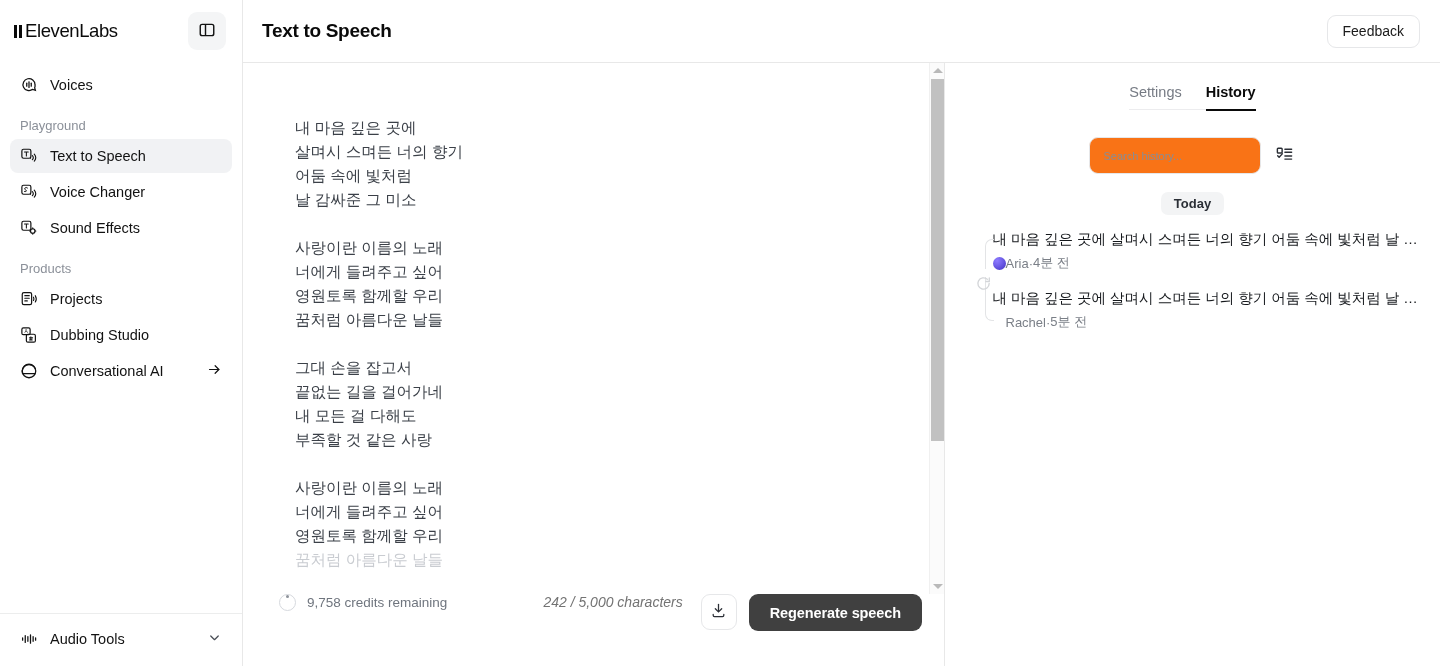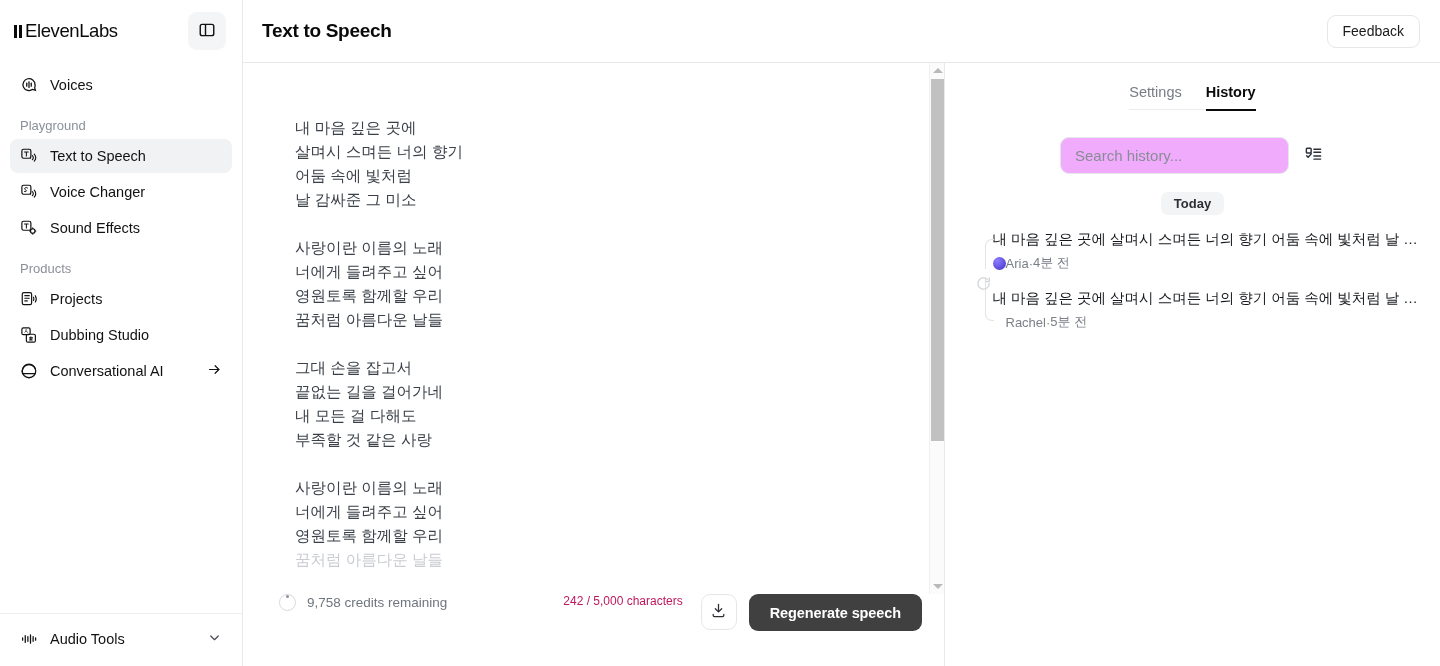--- a/index.html
+++ b/index.html
@@ -107,21 +107,21 @@
   .credits { display: flex; align-items: center; gap: 11px; font-size: 13.5px; color: #6f757e; }
   .credit-ring {
     width: 17px; height: 17px; border-radius: 50%;
     border: 1.6px solid #d6d9de; position: relative;
   }
   .credit-ring::after {
     content: ""; position: absolute; width: 3px; height: 3px; border-radius: 50%;
     background: #8d929a; top: -0.5px; left: 6px;
   }
   .footer-spacer { flex: 1; }
-  .charcount { font-size: 12px; color: #be185d; margin-right: 6px; }
+  .charcount { font-size: 14px; color: #737373; margin-right: 6px; font-style: italic; }
   .dl-btn {
     width: 36px; height: 36px; border-radius: 9px; border: 1px solid #e6e7e9;
     background: #fff; display: flex; align-items: center; justify-content: center;
     cursor: pointer;
   }
   .regen-btn {
     background: #404040; color: #fff; border: none; border-radius: 9px;
     height: 37px; padding: 0 21px; font-size: 14.5px; font-weight: 700;
     cursor: pointer; font-family: inherit; letter-spacing: -0.1px;
   }
@@ -141,22 +141,22 @@
     position: relative; background: none; border: none; font-family: inherit;
   }
   .tab.active { color: #0a0a0a; font-weight: 700; }
   .tab.active::after {
     content: ""; position: absolute; left: 0; right: 0; bottom: -1px;
     height: 2px; background: #0a0a0a; z-index: 1;
   }
   .search-row { display: flex; align-items: center; gap: 12px; padding: 27px 0 0 0; }
   .search-input {
     flex: 1 1 auto; height: 37px; border: 1px solid #e6e7e9; border-radius: 9px;
-    padding: 0 14px; font-size: 15px; color: #2b2b2b; outline: none;
-    font-family: inherit; background: #f0abfc;
+    padding: 0 14px; font-size: 11px; color: #2b2b2b; outline: none;
+    font-family: inherit; background: #f97316;
   }
   .search-input::placeholder { color: #888d95; }
   .filter-btn {
     width: 24px; height: 24px; display: flex; align-items: center;
     justify-content: center; cursor: pointer; background: none; border: none;
   }
   .today-row { display: flex; justify-content: center; padding: 18px 0 10px 0; }
   .today-chip {
     background: #f3f4f5; color: #2b2f36; font-size: 13px; font-weight: 700;
     border-radius: 7px; padding: 4px 13px;

